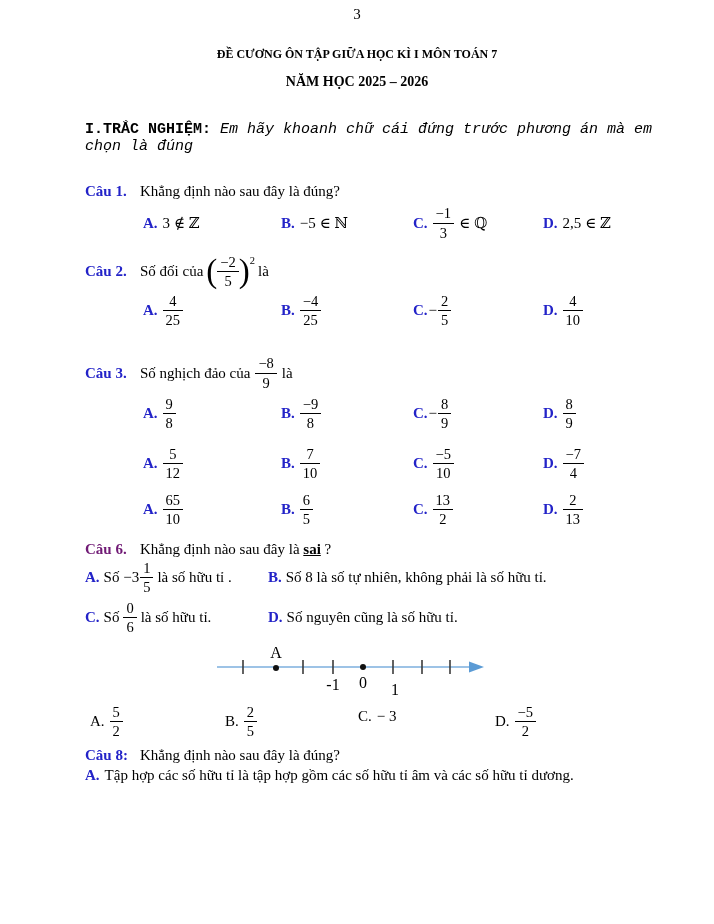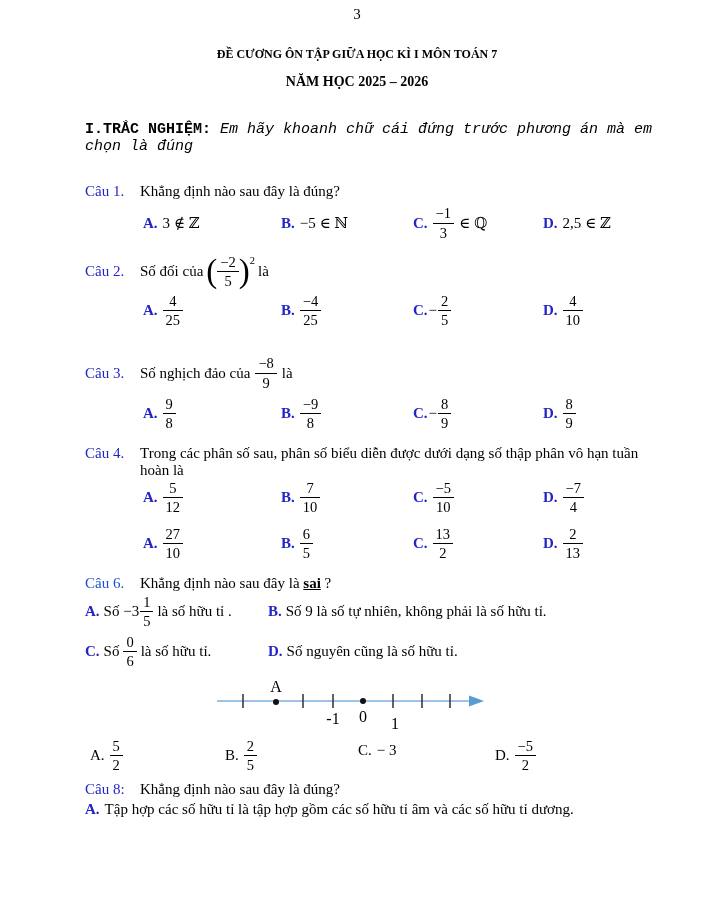--- a/index.html
+++ b/index.html
@@ -13,23 +13,23 @@
   .fullcenter { margin-left:-85px; margin-right:-46px; text-align:center; }
   .pagenum { font-size:15px; }
   .title { margin-top:24px; font-weight:bold; font-size:12px; }
   .subtitle { margin-top:12px; font-weight:bold; font-size:14px; }
   .section { margin-top:31px;font-family:Liberation Mono, monospace; }
   .section .sec-label { font-weight:bold; }
   .section .sec-instr { font-style:italic; }
 
   .q-head { display:flex; align-items:baseline; }
   .q-head.vcenter { align-items:center; }
-  .q-label { width:55px; flex:none; font-weight:normal; }
+  .q-label { width:55px; flex:none; font-weight:bold; }
   .blue { color:#2323c8; }
-  .dark { color:#1d4ed8; }
+  .dark { color:#701a75; }
   .q-text { flex:1; }
 
   .opts4 { display:flex; align-items:center; margin-left:58px; min-height:38px; }
   .opts4 .o1 { width:138px; } .opts4 .o2 { width:132px; }
   .opts4 .o3 { width:130px; } .opts4 .o4 { flex:1; }
   .opts4.q7row { margin-left:5px; }
   .opts4.q7row .o1 { width:135px; } .opts4.q7row .o2 { width:133px; }
   .opts4.q7row .o3 { width:137px; }
 
   .opt { display:flex; align-items:center; gap:5px; }
@@ -198,24 +198,20 @@
         <b class="letter">D.</b>
         <span class="frac">
           <span class="num">8</span>
           <span class="den">9</span>
         </span>
       </span>
     </div>
   </div>
 
   <div class="q4">
-    <div class="q-head">
-      <span class="q-label blue">Câu 4.</span>
-      <span class="q-text">Trong các phân số sau, phân số biểu diễn được dưới dạng số thập phân vô hạn tuần hoàn là</span>
-    </div>
     <div class="opts4 q4-opts">
       <span class="opt o1">
         <b class="letter">A.</b>
         <span class="frac">
           <span class="num">5</span>
           <span class="den">12</span>
         </span>
       </span>
       <span class="opt o2">
         <b class="letter">B.</b>
@@ -239,21 +235,21 @@
         </span>
       </span>
     </div>
   </div>
 
   <div class="q5">
     <div class="opts4 q5-opts">
       <span class="opt o1">
         <b class="letter">A.</b>
         <span class="frac">
-          <span class="num">27</span>
+          <span class="num">65</span>
           <span class="den">10</span>
         </span>
       </span>
       <span class="opt o2">
         <b class="letter">B.</b>
         <span class="frac">
           <span class="num">6</span>
           <span class="den">5</span>
         </span>
       </span>
@@ -286,21 +282,21 @@
           <span>Số −3</span>
           <span class="frac">
             <span class="num">1</span>
             <span class="den">5</span>
           </span>
         </span>
         <span>là số hữu tỉ .</span>
       </span>
       <span class="col2">
         <b class="letter dark">B.</b>
-        <span>Số 9 là số tự nhiên, không phải là số hữu tỉ.</span>
+        <span>Số 8 là số tự nhiên, không phải là số hữu tỉ.</span>
       </span>
     </div>
     <div class="optline">
       <span class="col1">
         <b class="letter dark">C.</b>
         <span>Số</span>
         <span class="frac">
           <span class="num">0</span>
           <span class="den">6</span>
         </span>

